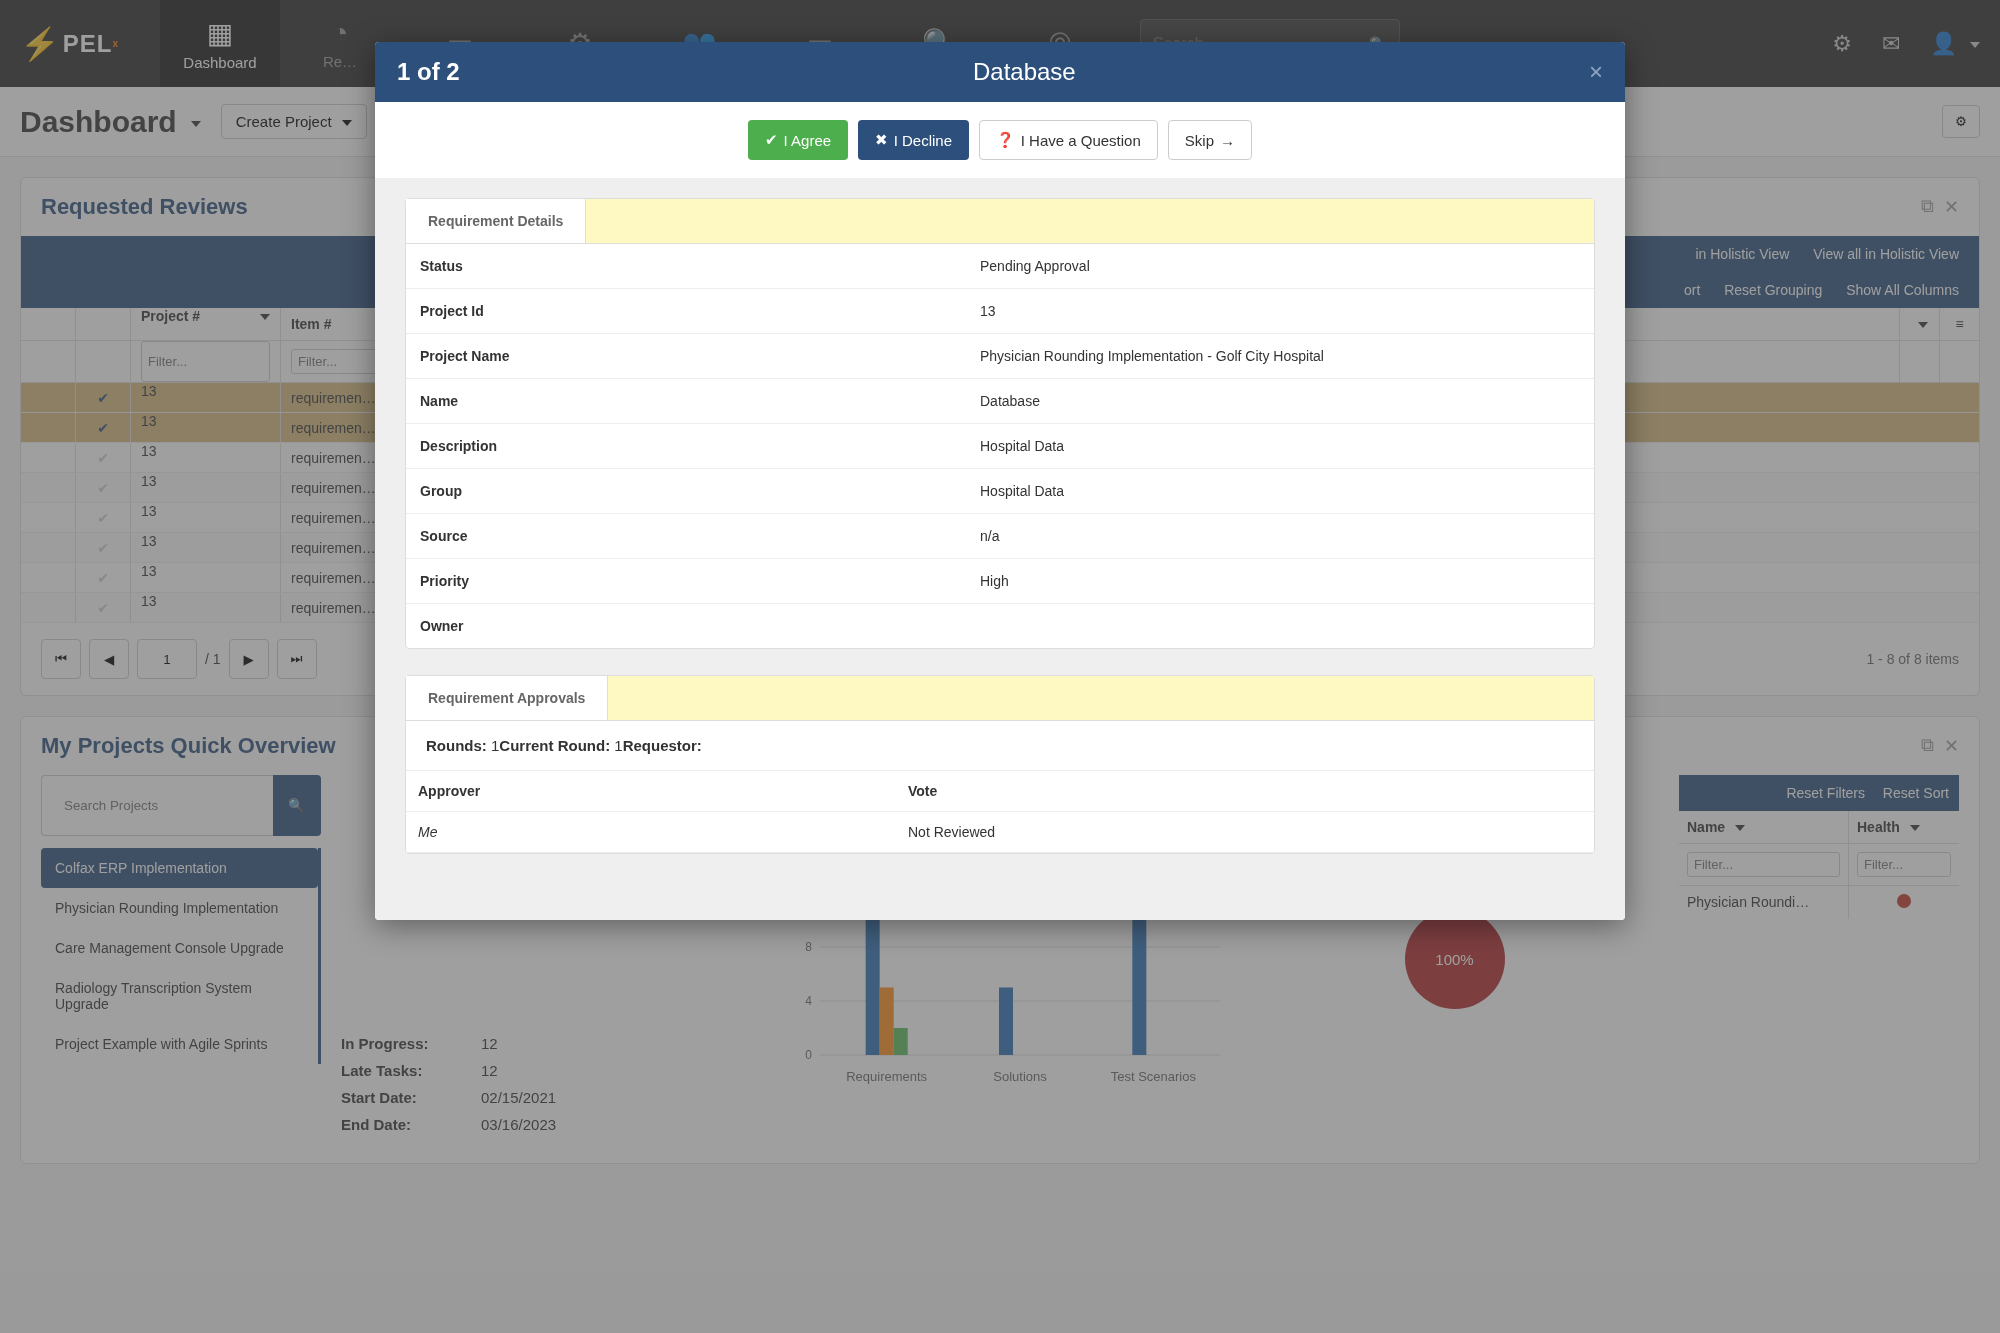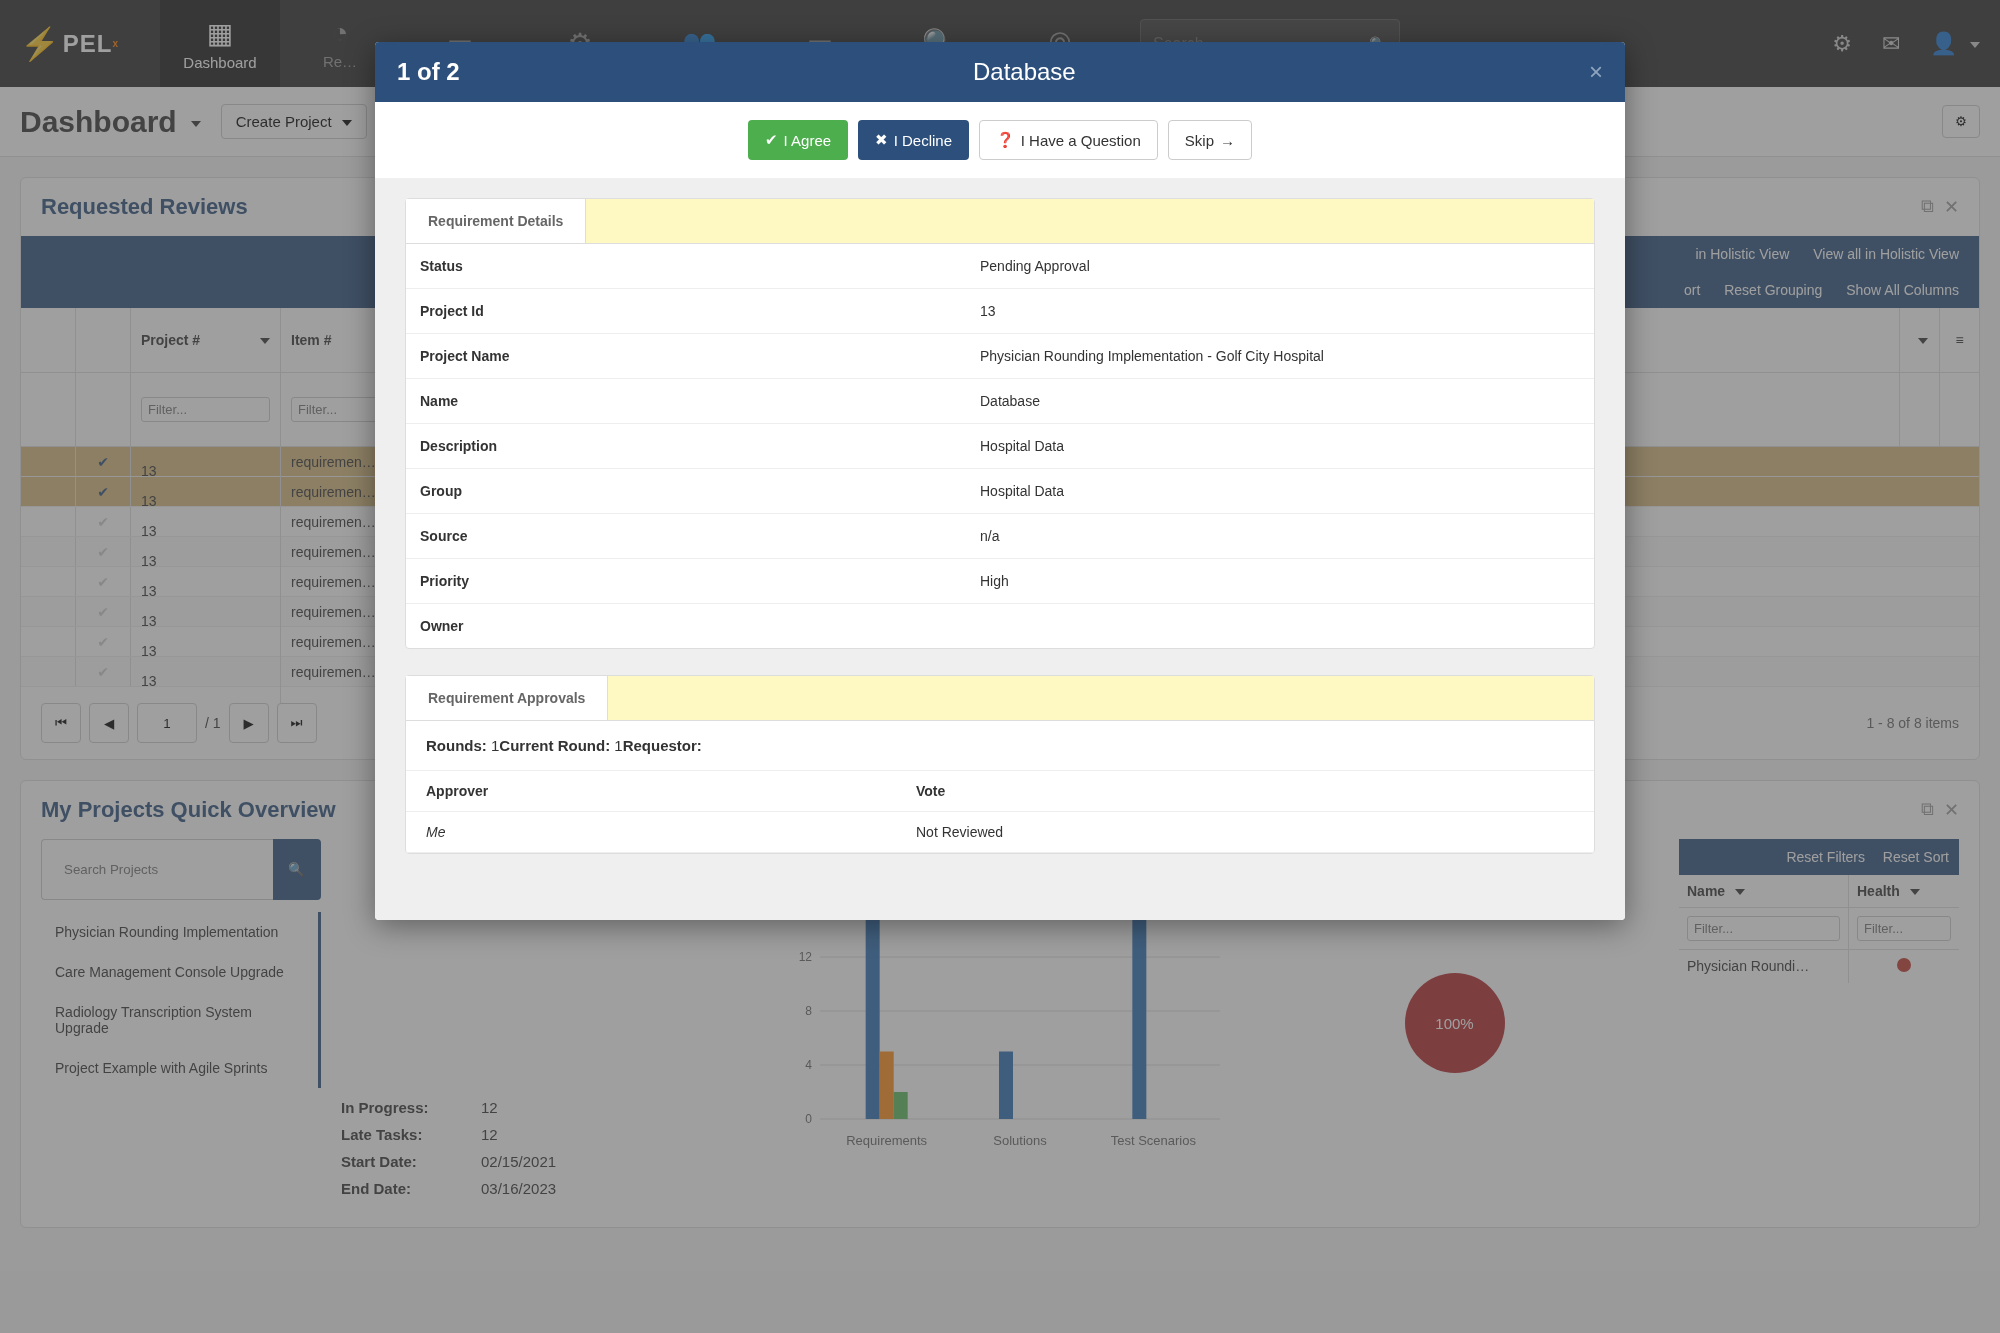--- a/index.html
+++ b/index.html
@@ -34,21 +34,21 @@
 .view-links a { color: #fff; text-decoration: none; margin-left: 20px; font-size: 14px; }
 .grid-toolbar { padding: 10px 20px; background: #2c4f7c; color: #fff; text-align: right; }
 .grid-toolbar a { color: #fff; margin-left: 20px; text-decoration: none; font-size: 14px; }
 
 
 .grid { width: 100%; }
 .grid-header-row, .grid-filter-row, .grid-row { display: flex; }
 .grid-header-row { background: #fff; border-bottom: 1px solid #ddd; }
 .grid-filter-row { background: #fff; border-bottom: 1px solid #ddd; }
 .grid-col-check { width: 55px; display: flex; align-items: center; justify-content: center; border-right: 1px solid #ddd; }
-.grid-col-a { width: 150px; padding: 24px 10px; border-right: 1px solid #ddd; display: flex; align-items: center; }
+.grid-col-a { width: 150px; padding: 0 10px; border-right: 1px solid #ddd; display: flex; }
 .grid-col-b { width: 150px; padding: 8px 10px; border-right: 1px solid #ddd; display: flex; align-items: center; }
 .grid-col-rest { flex: 1; padding: 8px 10px; }
 .grid-header-row .label { font-weight: 600; font-size: 14px; }
 .filter-input { width: 100%; padding: 4px 6px; border: 1px solid #ccc; border-radius: 3px; font-size: 13px; }
 .grid-row { border-bottom: 1px solid #eee; height: 30px; }
 .grid-row.odd { background: #fafafa; }
 .grid-row.sel { background: #d6b87d; }
 .grid-col-menu { width: 40px; display: flex; align-items: center; justify-content: center; border-left: 1px solid #ddd; }
 
 .pager { padding: 16px 20px; display: flex; align-items: center; gap: 8px; }
@@ -96,21 +96,21 @@
 .modal-body { background: #efefef; padding: 20px 30px 40px; }
 .tab-box { background: #fff; border: 1px solid #ddd; border-radius: 4px; margin-bottom: 26px; }
 .tabs { display: flex; background: #fef9c3; border-bottom: 1px solid #ddd; }
 .tab { padding: 14px 22px; border-right: 1px solid #ddd; background: #fff; font-weight: 600; color: #666; }
 .detail-row { display: flex; padding: 14px 14px; border-bottom: 1px solid #eee; }
 .detail-row:last-child { border-bottom: none; }
 .detail-label { width: 560px; font-weight: 700; color: #333; }
 .detail-value { flex: 1; color: #333; }
 .approvals-meta { padding: 16px 20px; display: flex; font-size: 15px; }
 .approvals-meta b { font-weight: 700; }
-.app-header-row, .app-row { display: flex; padding: 12px 20px; border-bottom: 1px solid #eee; }
+.app-header-row, .app-row { display: flex; padding: 12px 12px; border-bottom: 1px solid #eee; }
 .app-header-row { font-weight: 700; border-top: 1px solid #eee; }
 .app-col-a { width: 490px; }
 .app-round { padding: 12px 20px; border-bottom: 1px solid #eee; }
 .app-row .app-col-a { font-style: italic; }
 
 .chev::after { content: ""; display: inline-block; border-left: 5px solid transparent; border-right: 5px solid transparent; border-top: 6px solid currentColor; margin-left: 6px; vertical-align: middle; }
 </style>
 </head>
 <body>
 
@@ -311,20 +311,21 @@
         <span>✕</span>
       </div>
     </div>
     <div class="overview-body">
       <div class="proj-sidebar">
         <div class="proj-search">
           <input placeholder="Search Projects" style="">
           <button>🔍</button>
         </div>
         <div class="proj-list" id="proj-list">
+            <div class="proj-item active">Colfax ERP Implementation</div>
             <div class="proj-item">Physician Rounding Implementation</div>
             <div class="proj-item">Care Management Console Upgrade</div>
             <div class="proj-item">Radiology Transcription System Upgrade</div>
             <div class="proj-item">Project Example with Agile Sprints</div>
           </div>
       </div>
       <div class="stats">
         <div style="height:260px"></div>
         <div class="stat-row">
             <div class="stat-label">In Progress:</div>

